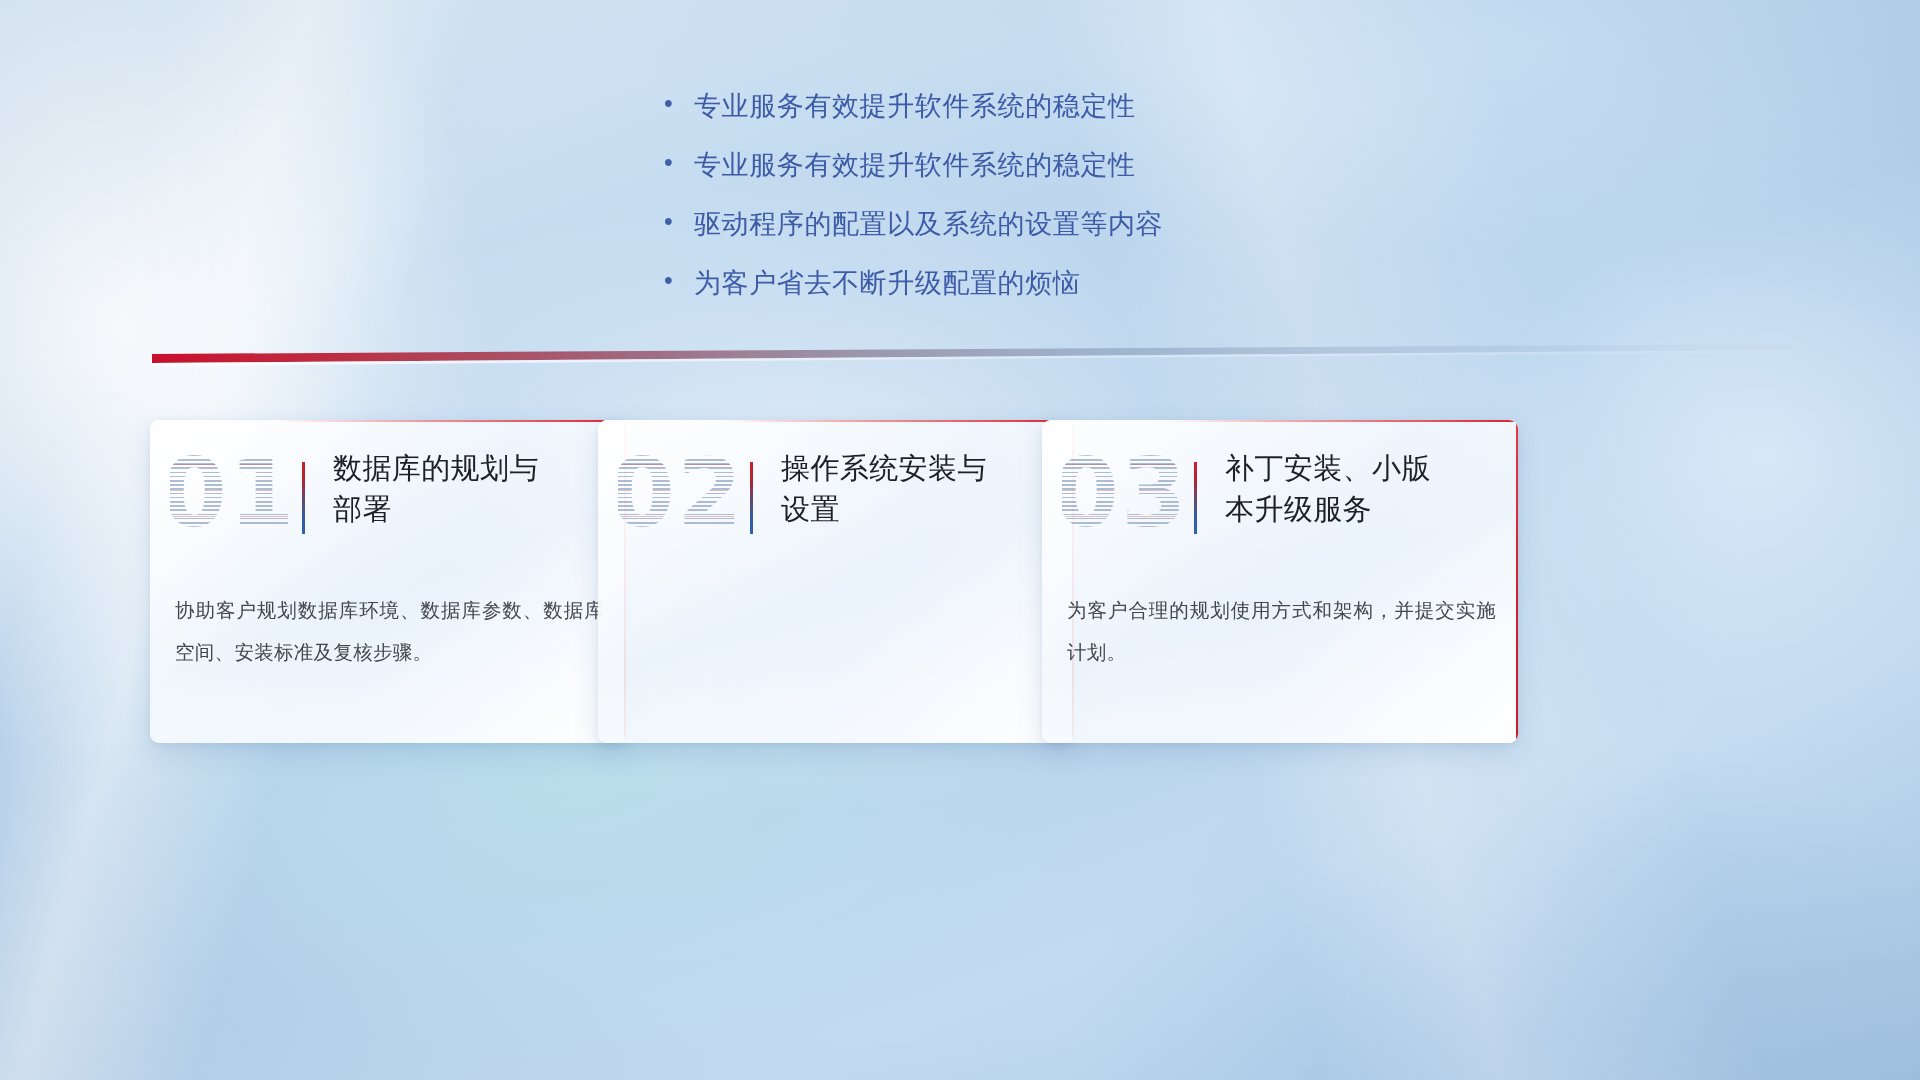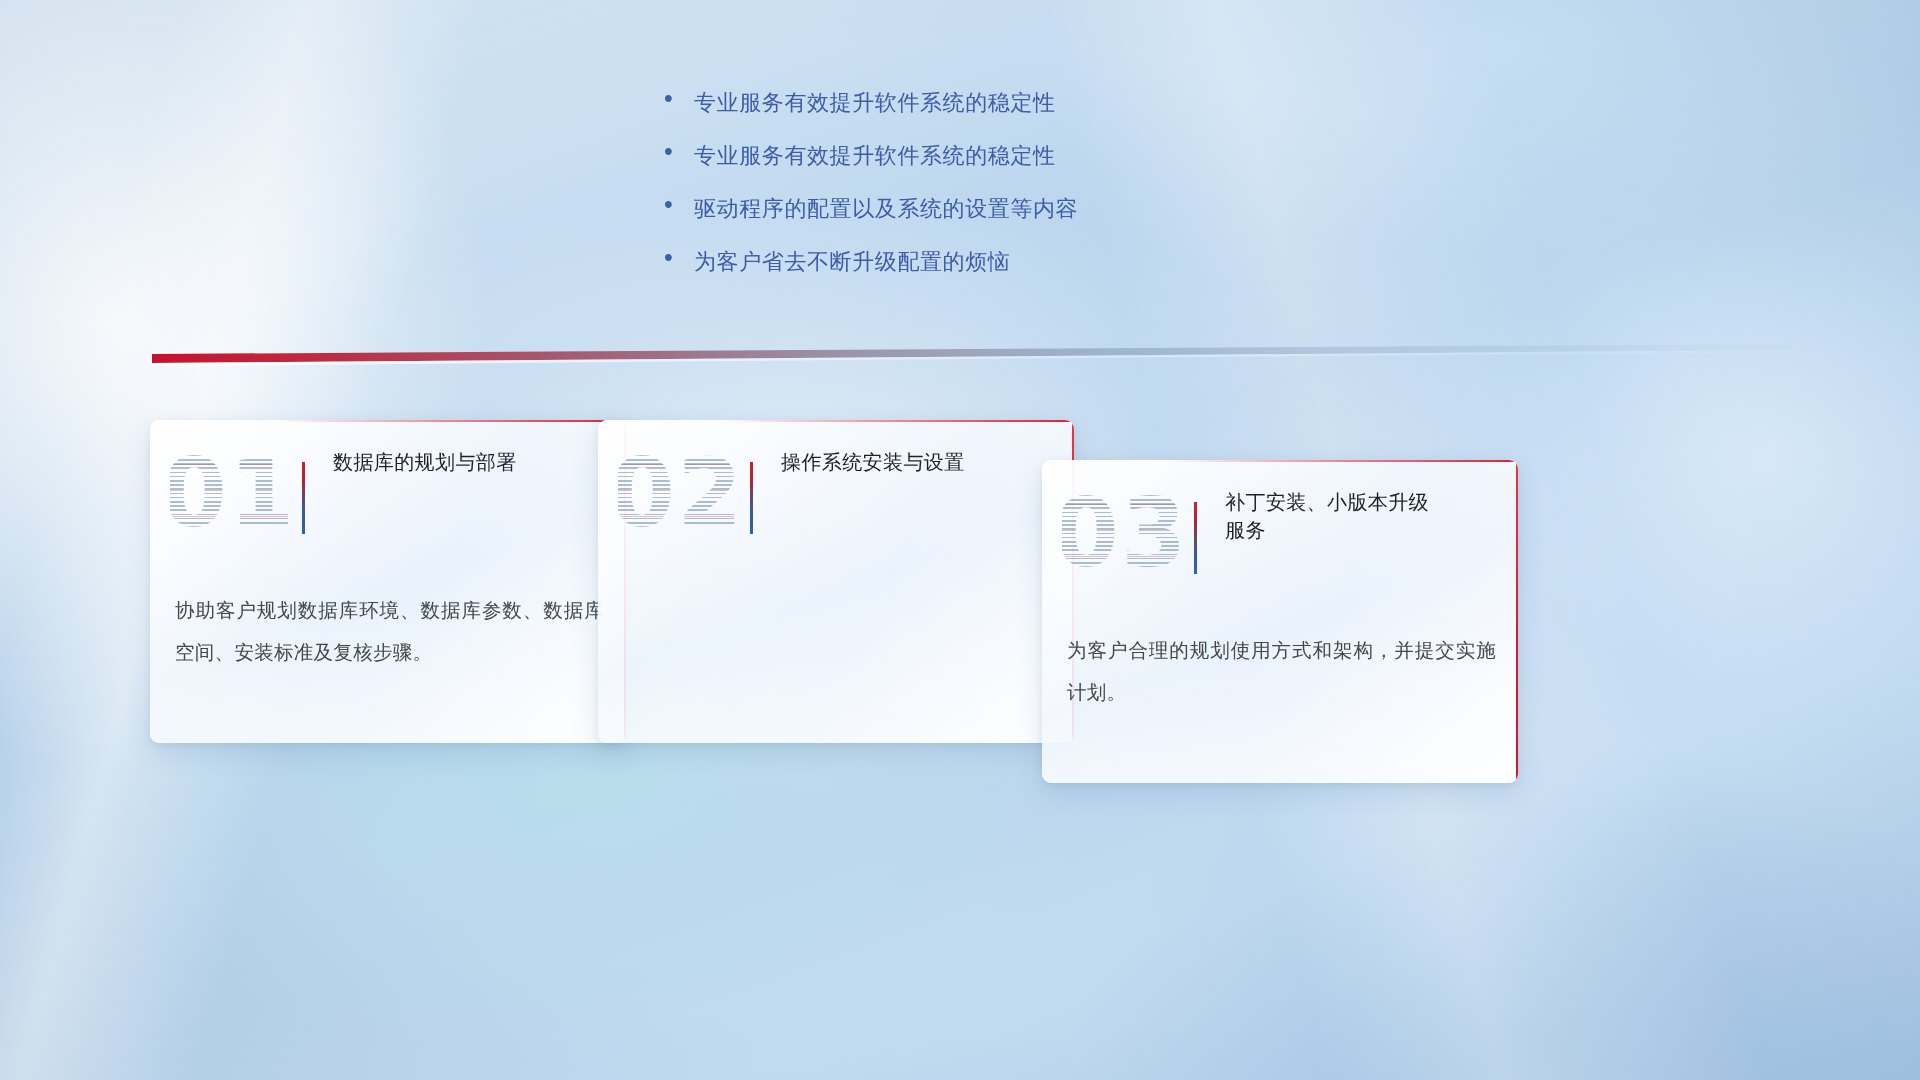--- a/index.html
+++ b/index.html
@@ -81,21 +81,21 @@
     gap:23px;
   }
   .bullet-row { display:flex; align-items:baseline; }
   .bullet-dot {
     width:30px; flex:0 0 30px;
     color:#3f5fa8;
     font-size:25px; line-height:1;
     position:relative; top:-3px;
   }
   .bullet-text {
-    font-size:22px;
+    font-size:27px;
     color:#3d5ba6;
     letter-spacing:.6px;
     white-space:nowrap;
     font-family:"Liberation Sans","DejaVu Sans",sans-serif;
   }
 
   
   .divider-wrap {
     position:absolute;
     left:152px; top:344px;
@@ -142,21 +142,21 @@
     position:absolute; inset:0;
     background:linear-gradient(118deg,
       rgba(255,255,255,.55) 0%,
       rgba(255,255,255,.08) 28%,
       rgba(223,236,249,.18) 58%,
       rgba(255,255,255,.45) 100%);
     pointer-events:none;
   }
   #card-1 { left:0; }
   #card-2 { left:448px; }
-  #card-3 { left:892px;margin-top:40px; }
+  #card-3 { left:892px; }
 
   .card-head {
     position:absolute;
     left:0; right:0; top:0;
     height:155px;
     display:flex; align-items:center;
   }
   .card-num {
     position:absolute;
     left:20px; top:18px;
@@ -196,21 +196,21 @@
   .card-divider {
     position:absolute;
     left:152px; top:42px;
     width:2.5px; height:72px;
     background:linear-gradient(180deg,#cf1f2d 0%, #b02434 26%, #5a4e74 55%, #2f5ea8 82%, #2a63b0 100%);
   }
   .card-title {
     position:absolute;
     left:183px; top:28px;
     width:208px;
-    font-size:20px;
+    font-size:29px;
     line-height:1.40;
     color:#1d2024;
     font-weight:400;
     letter-spacing:.4px;
     font-family:Liberation Serif, serif;
   }
   .card-desc {
     position:absolute;
     left:25px; right:22px; top:170px;
     font-size:19.5px;

